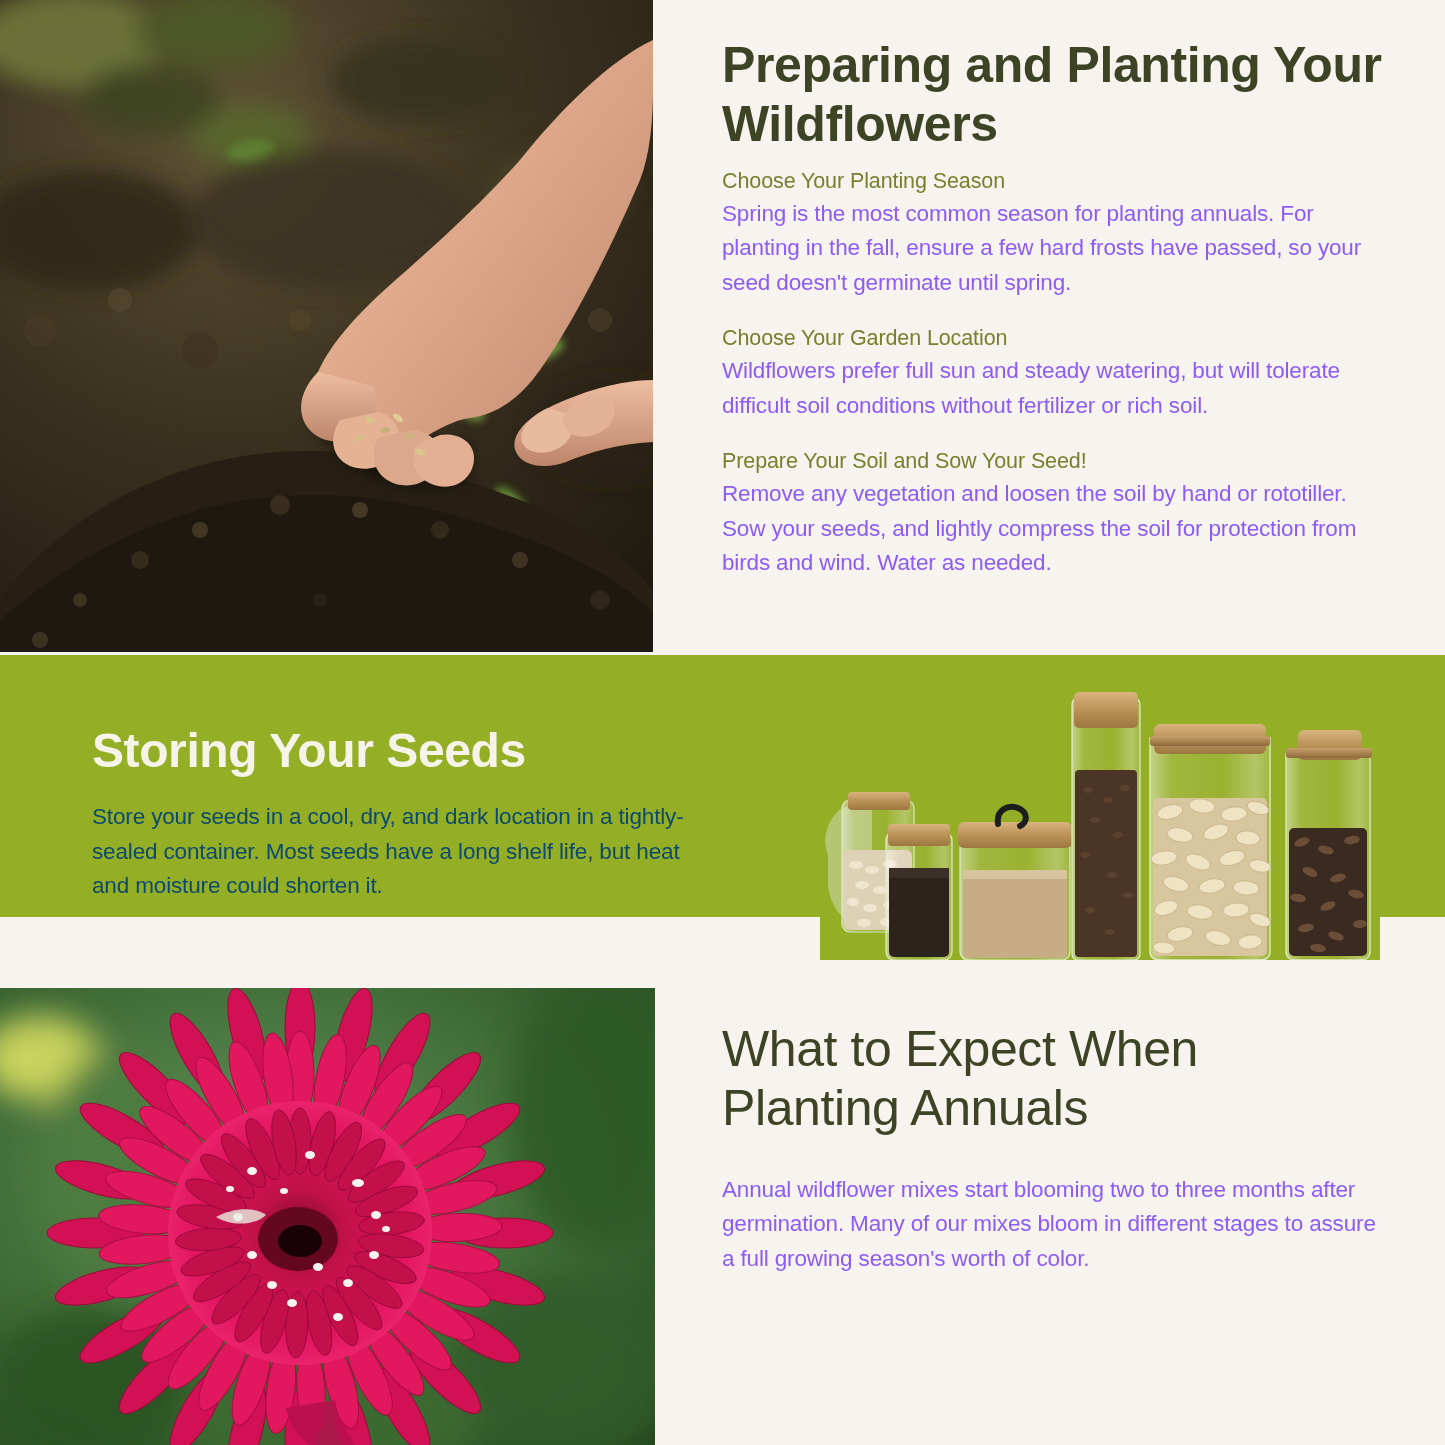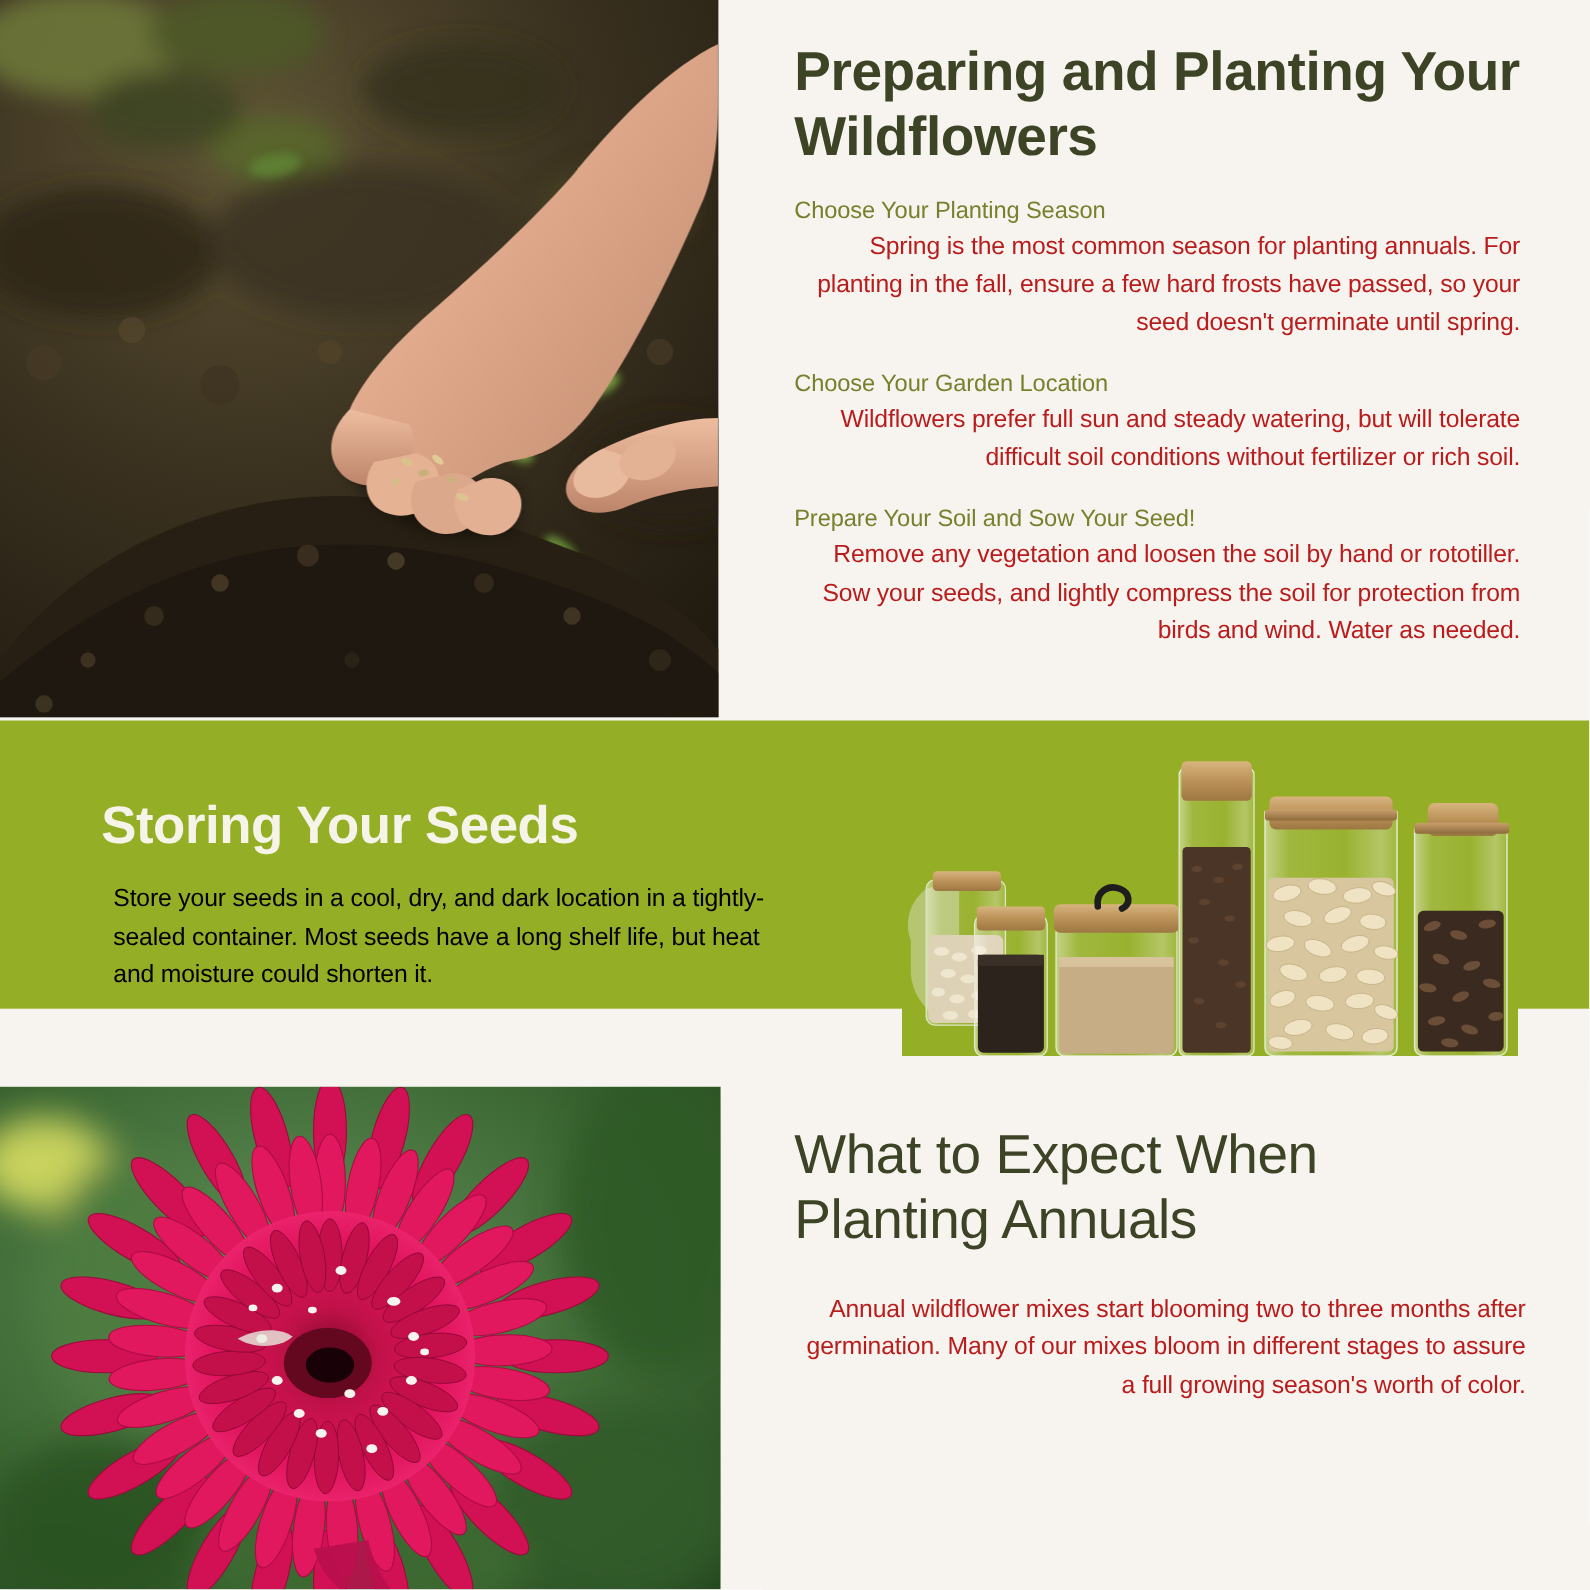--- a/index.html
+++ b/index.html
@@ -36,36 +36,35 @@
     width: 660px;
   }
 
   
   .big-title {
     font-size: 50px;
     line-height: 1.17;
     font-weight: bold;
     color: #3d4425;
     letter-spacing: -0.4px;
-    margin: 0 0 26px 0;
+    margin: 0 0 16px 0;
   }
   .sub-head {
     font-size: 21.5px;
     font-weight: normal;
     color: #77802c;
     margin: 0 0 3px 0;
     letter-spacing: -0.1px;
   }
   .body-copy {
     font-size: 22.5px;
     line-height: 1.53;
-    color: #b91c1c;
+    color: #8b5cf6;
     margin: 0 0 26px 0;
     letter-spacing: -0.15px;
-    text-align: right;
   }
   .body-copy.last { margin-bottom: 0; }
 
   
   .sec2 {
     position: absolute;
     left: 0; top: 655px;
     width: 1445px; height: 262px;
     background: #94ae25;
   }
@@ -77,22 +76,22 @@
   .band-title {
     font-size: 48px;
     font-weight: bold;
     color: #f6f4e8;
     margin: 0 0 22px 0;
     letter-spacing: -0.4px;
   }
   .band-copy {
     font-size: 22.5px;
     line-height: 1.54;
-    color: #000000;
-    margin: 11px;
+    color: #0c4a6e;
+    margin: 0;
     letter-spacing: -0.15px;
   }
   .jars-wrap {
     position: absolute;
     left: 820px; top: 680px;
     width: 560px; height: 280px;
   }
 
   
   .sec3 {

